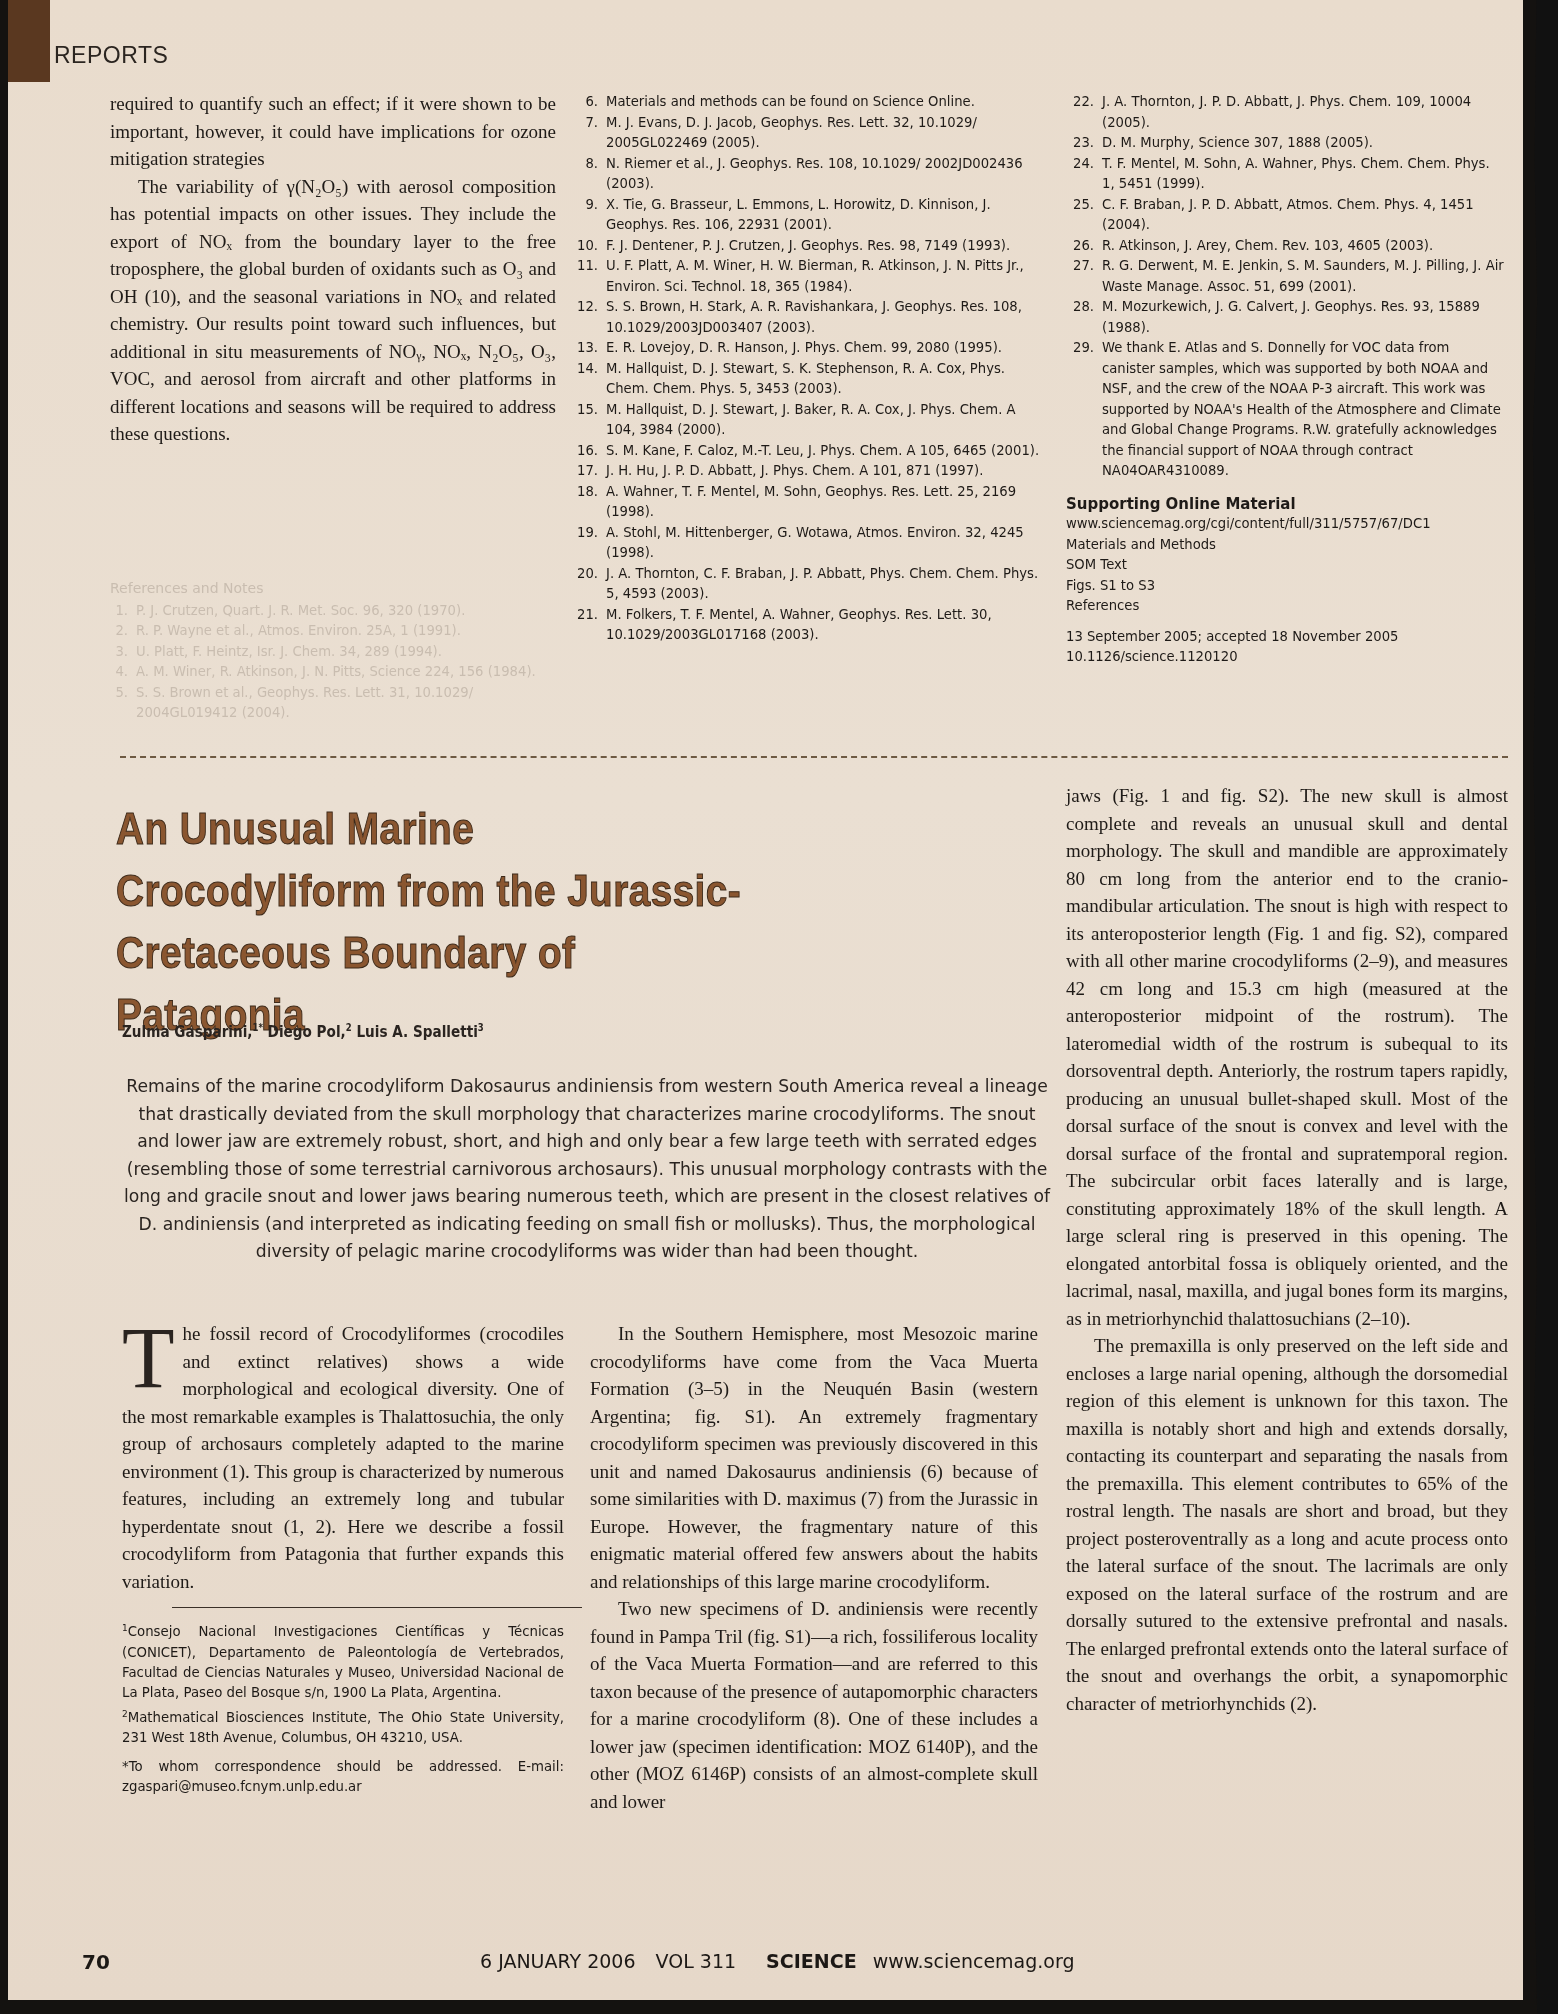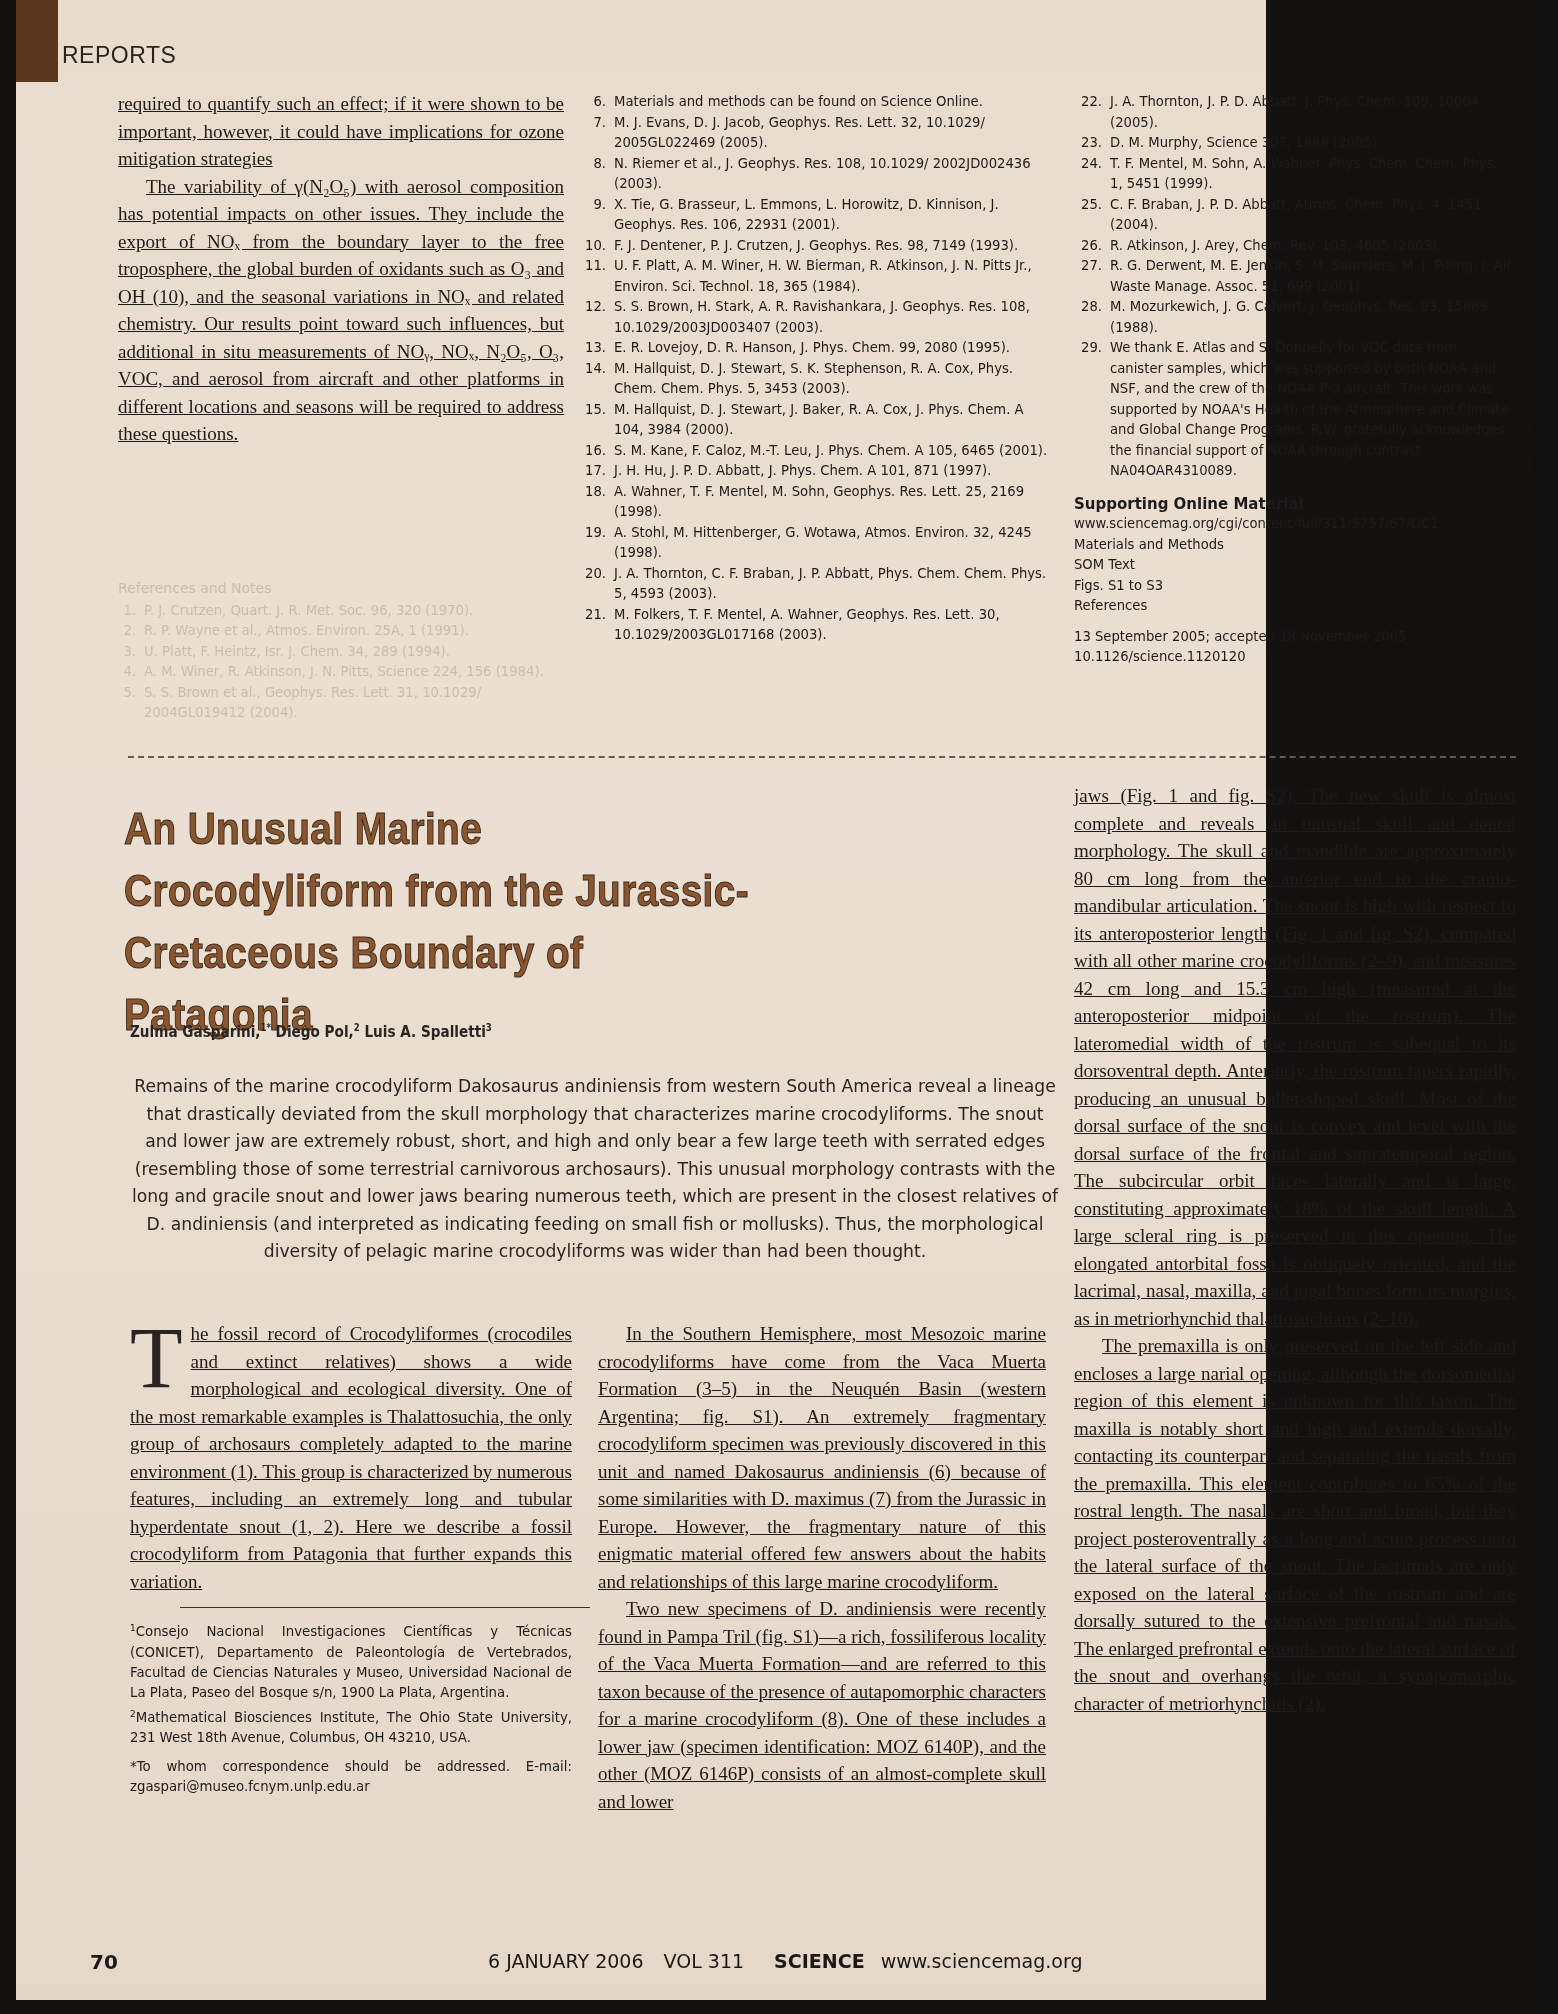--- a/index.html
+++ b/index.html
@@ -3,40 +3,40 @@
 <meta charset="utf-8">
 <style>
   html, body { margin:0; padding:0; }
   body {
     width:1558px; height:2014px; position:relative; overflow:hidden;
     background:#141210;
     font-family:"Liberation Serif", serif;
     color:#1e1a17;
   }
   .page {
-    position:absolute; left:16px; top:0; width:1250px; height:2000px;
+    position:absolute; left:8px; top:0; width:1515px; height:2000px;
     background:linear-gradient(180deg,#e9dccd 0%,#eadfd2 40%,#e6d8c9 100%);
   }
   .page-torn {
     position:absolute; right:0; top:0; width:36px; height:2014px; background:#111;
     clip-path:polygon(40% 0,35% 8%,42% 15%,30% 22%,38% 30%,32% 38%,40% 46%,34% 55%,41% 63%,33% 72%,39% 80%,32% 88%,38% 96%,42% 100%,100% 100%,100% 0);
   }
   .section-bar {
     position:absolute; left:0; top:0; width:42px; height:82px; background:#5a3820;
   }
   .section-label {
     position:absolute; left:46px; top:42px; font-family:"Liberation Sans", sans-serif;
     font-size:23px; letter-spacing:0.5px; color:#2b2520;
   }
   .col { position:absolute; }
   .body-text {
     font-family:"Liberation Serif", serif; font-size:19px; line-height:27.5px;
     text-align:justify; hyphens:auto;
   }
-  .body-text p { margin:0; text-indent:28px;text-decoration:underline; }
+  .body-text p { margin:0; text-indent:28px; }
   .body-text p.noindent { text-indent:0; }
   .faded { color:#c9bdb0; }
   .refs {
     font-family:"DejaVu Sans", sans-serif; font-size:13.2px; line-height:20.5px;
   }
   .refs .ref { position:relative; padding-left:36px; }
   .refs .num { position:absolute; left:0; width:28px; text-align:right; }
   .refs-title { font-size:14px; margin:0 0 2px 10px; }
   .som-title { font-family:"DejaVu Sans", sans-serif; font-weight:bold; font-size:15px; margin-top:12px; }
   .som { font-family:"DejaVu Sans", sans-serif; font-size:13.2px; line-height:20.5px; }

